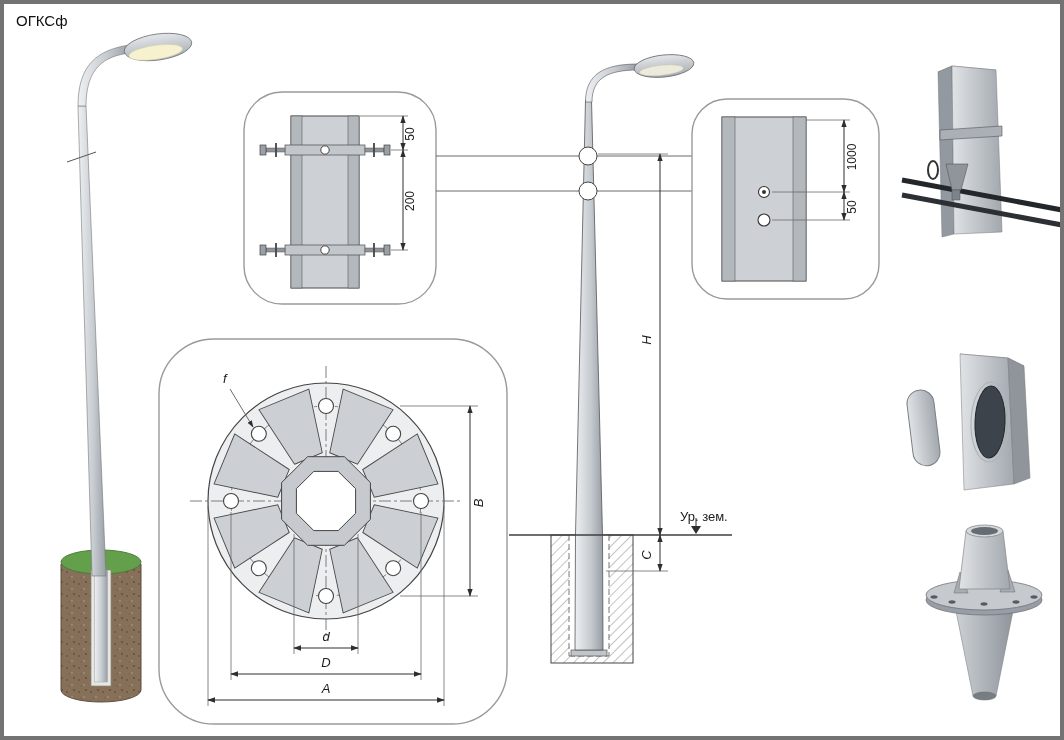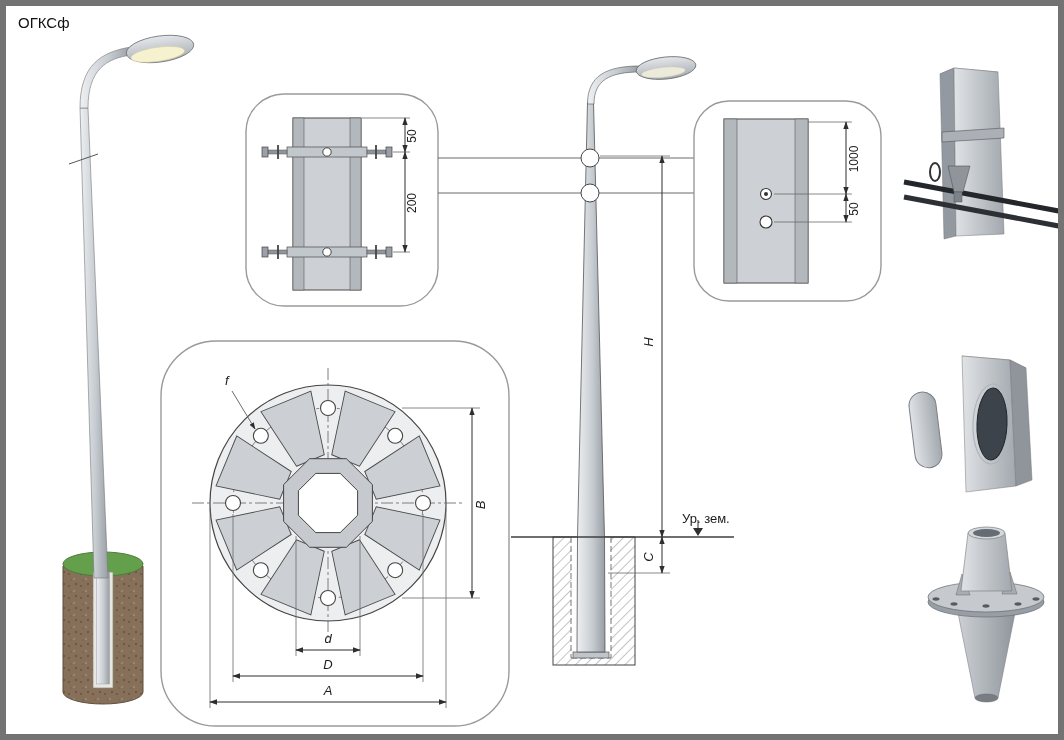--- a/index.html
+++ b/index.html
@@ -1,18 +1,18 @@
 <!DOCTYPE html>
 <html><head>
 <meta charset="utf-8">
 <style>
   html,body{margin:0;padding:0;background:#fff;}
   .frame{
     position:relative;width:1064px;height:740px;background:#ffffff;
-    border:6px solid #737373;box-sizing:border-box;overflow:hidden;
+    border:4px solid #737373;box-sizing:border-box;overflow:hidden;
     font-family:"Liberation Sans",sans-serif;
   }
   svg{display:block;}
   text{font-family:"Liberation Sans",sans-serif;fill:#1c1c1c;}
   .title-text{font-size:15px;fill:#111;}
   .dimnum{font-size:12px;fill:#1c1c1c;}
   .dimletter{font-size:13px;font-style:italic;fill:#1c1c1c;}
   .grndlbl{font-size:13px;fill:#1c1c1c;}
   .ext{stroke:#6a6a6a;stroke-width:0.8;fill:none;}
   .dim{stroke:#2e2e2e;stroke-width:1;fill:none;}

